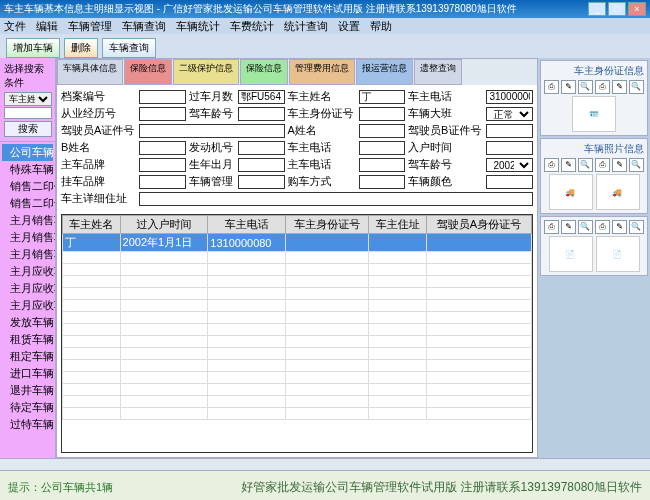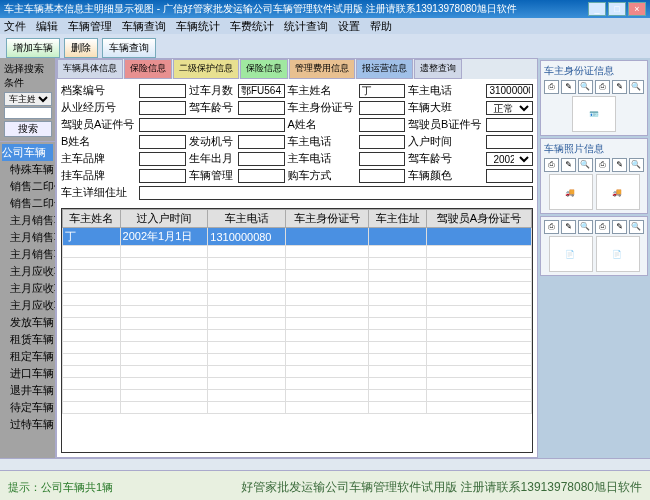--- a/index.html
+++ b/index.html
@@ -9,49 +9,49 @@
 .winbtns{display:flex;gap:2px}
 .winbtn{width:18px;height:14px;background:#d4e8ff;border:1px solid #6aa;font-size:9px;text-align:center;line-height:12px;cursor:pointer}
 .winbtn.x{background:#e88}
 .menubar{height:16px;background:#c8d8ec;padding:0 4px;display:flex;gap:10px;font-size:10px;align-items:center}
 .menubar span{cursor:pointer}
 .toolbar{height:24px;background:#d4e0f0;display:flex;gap:4px;align-items:flex-end;padding:0 6px}
 .tbtn{padding:2px 6px;background:linear-gradient(#fff,#d8e8f8);border:1px solid #7ab;font-size:10px;cursor:pointer}
 .tbtn.green{background:linear-gradient(#fff,#c8f0c8)}
 .tbtn.orange{background:linear-gradient(#fff,#f8e0b8)}
 .main{display:flex;height:400px}
-.leftcol{width:56px;background:#a3a3a3;border-right:1px solid #aac;display:flex;flex-direction:column}
+.leftcol{width:56px;background:#f0abfc;border-right:1px solid #aac;display:flex;flex-direction:column}
 .searchbox{padding:4px;border-bottom:1px solid #aac}
 .searchbox .lbl{font-size:10px;margin-bottom:2px}
 .searchbox select,.searchbox input{width:48px;font-size:9px;border:1px solid #89a}
 .searchbox button{width:48px;margin-top:2px;font-size:10px;border:1px solid #89a;background:#eef;cursor:pointer}
 .tree{flex:1;overflow:auto;font-size:9px;padding:2px}
-.tree .tn{padding:1px 0;cursor:pointer;white-space:nowrap}
+.tree .tn{padding:1px 8px;cursor:pointer;white-space:nowrap}
 .tree .tn.sel{background:#4a90e2;color:#fff}
 .tree .tn.c{padding-left:8px}
 .center{flex:1;background:#fff;border:1px solid #aac;display:flex;flex-direction:column;overflow:hidden}
-.tabrow{height:20px;display:flex;background:#e0e8f0}
+.tabrow{height:26px;display:flex;background:#e0e8f0}
 .tab{padding:2px 5px;font-size:9px;border:1px solid #aac;margin-right:1px;cursor:pointer;background:#d0d8e8}
 .tab.r{background:#e89090}
 .tab.g{background:#a0e8a0}
 .tab.y{background:#e8e090}
 .tab.o{background:#e8c090}
 .tab.b{background:#a0c0e8}
 .form{padding:4px;display:grid;grid-template-columns:repeat(4,auto 1fr);gap:2px 3px;align-items:center;font-size:10px}
 .form label{text-align:left;padding-right:2px;white-space:nowrap}
 .form input,.form select{border:1px solid #333;height:14px;font-size:10px;padding:0 2px;background:#fff;width:100%}
 .form .w{grid-column:span 3}
 .grid{flex:1;margin:4px;border:1px solid #333;overflow:auto;background:#fff}
 .grid table{border-collapse:collapse;width:100%;font-size:9px}
 .grid th{background:#e0e0e0;border:1px solid #aaa;padding:1px 2px;font-weight:normal}
 .grid td{border:1px solid #ddd;padding:1px 2px;height:12px}
 .grid .sel td{background:#4a90e2;color:#fff}
 .rightcol{width:112px;display:flex;flex-direction:column;gap:2px;padding:2px}
 .panel{background:#f0f4f8;border:1px solid #aac;padding:3px}
-.panel .pt{text-align:left;font-size:10px;color:#2a5a9a;margin-bottom:2px}
+.panel .pt{text-align:right;font-size:10px;color:#2a5a9a;margin-bottom:2px}
 .picons{display:flex;gap:2px;justify-content:center;margin-bottom:2px}
 .picon{width:16px;height:14px;border:1px solid #89a;background:#fff;font-size:8px;text-align:center;line-height:12px;cursor:pointer}
 .thumbs{display:flex;gap:3px;justify-content:center}
 .thumb{width:44px;height:36px;background:#fff;border:1px solid #ccc;display:flex;align-items:center;justify-content:center;font-size:8px;color:#888}
 .status{height:20px;background:#e8f0e0;border-top:1px solid #aac;display:flex;align-items:center;padding:16px 8px;font-size:11px}
 .status .hint{color:#2a7a2a}
 .status .soft{margin-left:auto;color:#3a6a3a;font-size:12px}
 .hscroll{height:12px;background:#e0e8f0;border-top:1px solid #aac}
 </style>
 </head>

